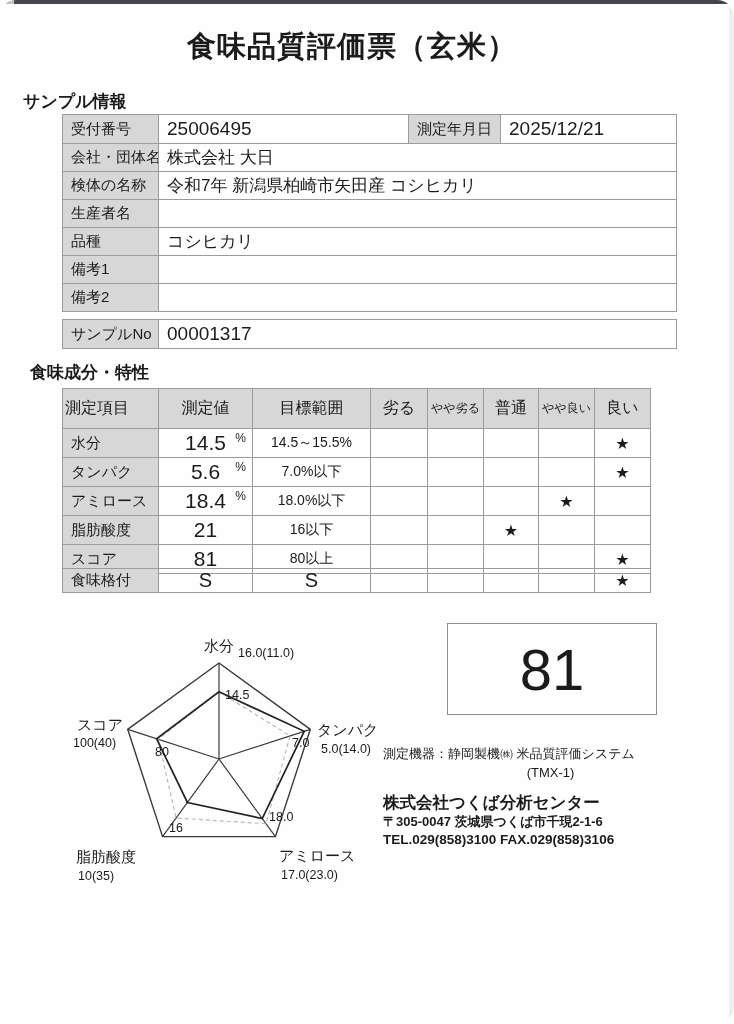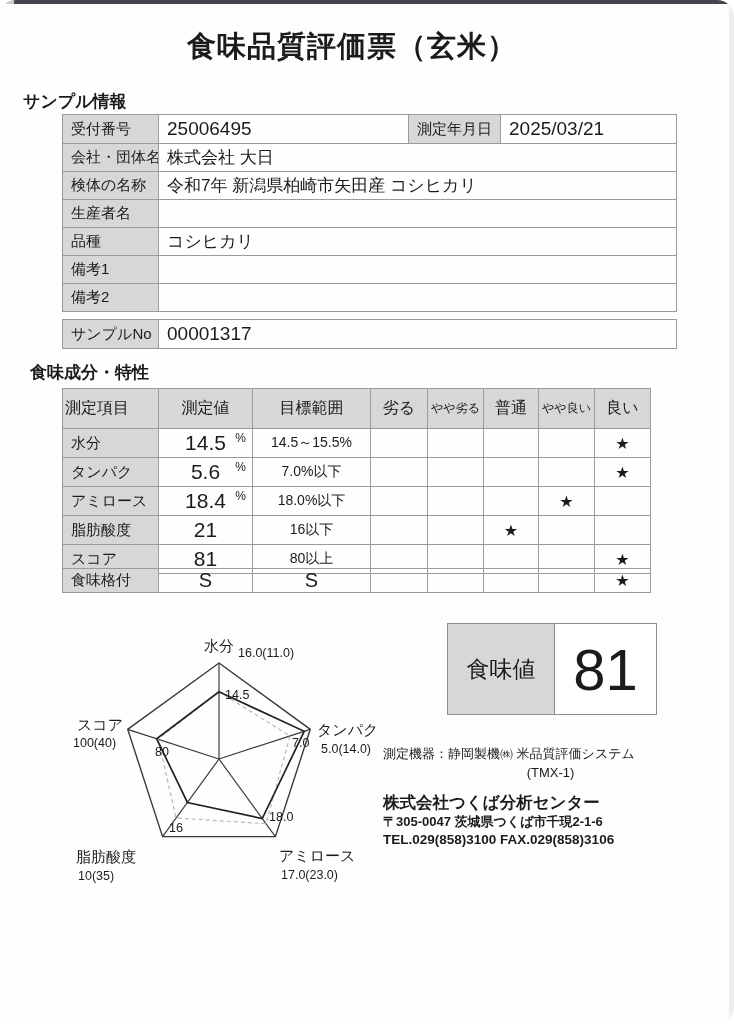--- a/index.html
+++ b/index.html
@@ -79,21 +79,21 @@
         <col style="width:96px">
         <col style="width:250px">
         <col style="width:92px">
         <col style="width:176px">
       </colgroup>
     <tbody>
         <tr class="r1">
       <td class="lbl">受付番号</td>
       <td class="val-num">25006495</td>
       <td class="lbl">測定年月日</td>
-      <td class="val-num">2025/03/21</td>
+      <td class="val-num">2025/12/21</td>
     </tr>
     <tr>
       <td class="lbl">会社・団体名</td>
       <td class="val" colspan="3">株式会社 大日</td>
     </tr>
     <tr>
       <td class="lbl">検体の名称</td>
       <td class="val" colspan="3">令和7年 新潟県柏崎市矢田産 コシヒカリ</td>
     </tr>
     <tr>
@@ -252,21 +252,20 @@
         <text x="36" y="244" text-anchor="start" font-size="15" fill="#1b1b1b">脂肪酸度</text>
         <text x="38" y="262" text-anchor="start" font-size="12.5" fill="#1b1b1b">10(35)</text>
         <text x="129" y="214" text-anchor="start" font-size="12.5" fill="#1b1b1b">16</text>
         <text x="37" y="112" text-anchor="start" font-size="15" fill="#1b1b1b">スコア</text>
         <text x="33" y="129" text-anchor="start" font-size="12.5" fill="#1b1b1b">100(40)</text>
         <text x="115" y="138" text-anchor="start" font-size="12.5" fill="#1b1b1b">80</text>
       </svg>
   </div>
 
   <div class="score-box">
-    <div class="score-label">食味値</div>
     <div class="score-value">81</div>
   </div>
 
   <div class="device-block">
     <div>測定機器：静岡製機㈱ 米品質評価システム</div>
     <div class="device-l2">(TMX-1)</div>
   </div>
 
   <div class="company-block">
     <div class="company-name">株式会社つくば分析センター</div>

